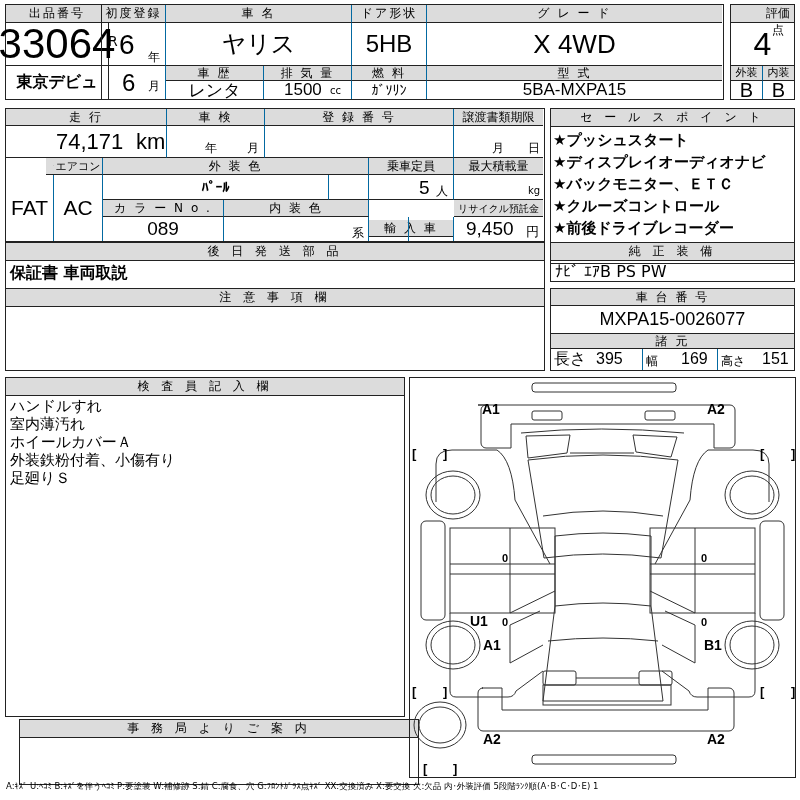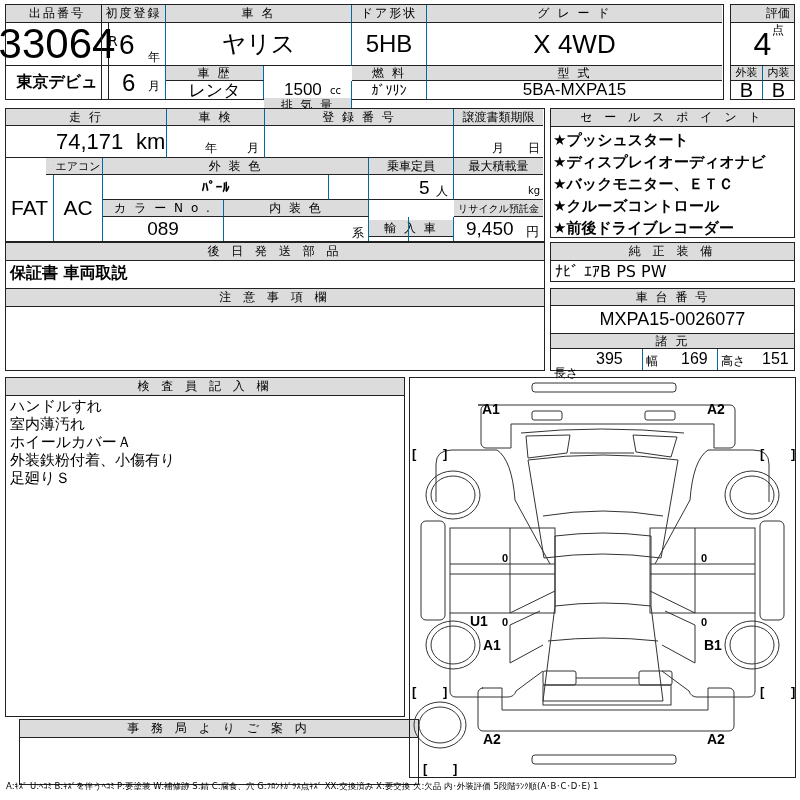--- a/index.html
+++ b/index.html
@@ -45,21 +45,21 @@
 
   <div class="cell h" style="left:250px;top:0;width:75px;height:18px;">ドア形状</div>
   <div class="cell v big" style="left:250px;top:18px;width:75px;height:43px;font-size:24px;">5HB</div>
 
   <div class="cell h nr" style="left:325px;top:0;width:295px;height:18px;">グ レ ー ド</div>
   <div class="cell v big nr" style="left:325px;top:18px;width:295px;height:43px;font-size:26px;">X 4WD</div>
 
   <div class="cell h" style="left:64px;top:61px;width:98px;height:15px;line-height:14px;">車 歴</div>
   <div class="cell v nb" style="left:64px;top:76px;width:98px;height:18px;font-size:17px;">レンタ</div>
 
-  <div class="cell h" style="left:162px;top:61px;width:88px;height:15px;line-height:14px;margin-top:32px;">排 気 量</div>
+  <div class="cell h" style="left:162px;top:61px;width:88px;height:15px;line-height:14px;">排 気 量</div>
   <div class="cell nb" style="left:162px;top:76px;width:88px;height:18px;">
     <span class="abs big" style="left:20px;top:-1px;font-size:17px;">1500</span>
     <span class="abs" style="left:66px;top:4px;font-size:10px;">cc</span>
   </div>
 
   <div class="cell h" style="left:250px;top:61px;width:75px;height:15px;line-height:14px;">燃 料</div>
   <div class="cell v nb" style="left:250px;top:76px;width:75px;height:18px;font-size:14px;">ｶﾞｿﾘﾝ</div>
 
   <div class="cell h nr" style="left:325px;top:61px;width:295px;height:15px;line-height:14px;">型 式</div>
   <div class="cell v big nr nb" style="left:325px;top:76px;width:295px;height:18px;font-size:17px;">5BA-MXPA15</div>
@@ -124,21 +124,21 @@
     <span class="abs" style="left:128px;top:8px;font-size:12px;">系</span>
   </div>
   <div class="cell nb" style="left:363px;top:108px;width:40px;height:24px;"></div>
   <div class="cell nb" style="left:403px;top:108px;width:45px;height:24px;"></div>
   <div class="cell nr nb" style="left:448px;top:108px;width:89px;height:24px;">
     <span class="abs big" style="left:12px;top:1px;font-size:19px;">9,450</span>
     <span class="abs" style="left:72px;top:6px;font-size:13px;">円</span>
   </div>
 </div>
 
-<div class="abs box" style="left:550px;top:108px;width:245px;height:130px;">
+<div class="abs box" style="left:550px;top:108px;width:245px;height:156px;">
   <div class="hdr">セ ー ル ス ポ イ ン ト</div>
   <div style="padding:2px 0 0 2px;font-size:15px;font-weight:bold;line-height:22px;">
     <div>★プッシュスタート</div>
     <div>★ディスプレイオーディオナビ</div>
     <div>★バックモニター、ＥＴＣ</div>
     <div>★クルーズコントロール</div>
     <div>★前後ドライブレコーダー</div>
   </div>
 </div>
 
@@ -154,21 +154,21 @@
 
 <div class="abs box" style="left:5px;top:288px;width:540px;height:83px;">
   <div class="hdr">注 意 事 項 欄</div>
 </div>
 
 <div class="abs box" style="left:550px;top:288px;width:245px;height:83px;">
   <div class="cell h nr" style="left:0;top:0;width:100%;height:17px;">車 台 番 号</div>
   <div class="cell v big nr" style="left:0;top:17px;width:100%;height:28px;font-size:18px;">MXPA15-0026077</div>
   <div class="cell h nr" style="left:0;top:45px;width:100%;height:15px;line-height:14px;">諸 元</div>
   <div class="cell nb" style="left:0;top:60px;width:92px;height:21px;">
-    <span class="abs" style="left:3px;top:16px;font-size:12px;">長さ</span>
+    <span class="abs" style="left:3px;top:0;font-size:16px;">長さ</span>
     <span class="abs big" style="left:45px;top:1px;font-size:16px;">395</span>
   </div>
   <div class="cell nb" style="left:92px;top:60px;width:75px;height:21px;">
     <span class="abs" style="left:3px;top:4px;font-size:12px;">幅</span>
     <span class="abs big" style="left:38px;top:1px;font-size:16px;">169</span>
   </div>
   <div class="cell nr nb" style="left:167px;top:60px;width:76px;height:21px;">
     <span class="abs" style="left:3px;top:4px;font-size:12px;">高さ</span>
     <span class="abs big" style="left:44px;top:1px;font-size:16px;">151</span>
   </div>

